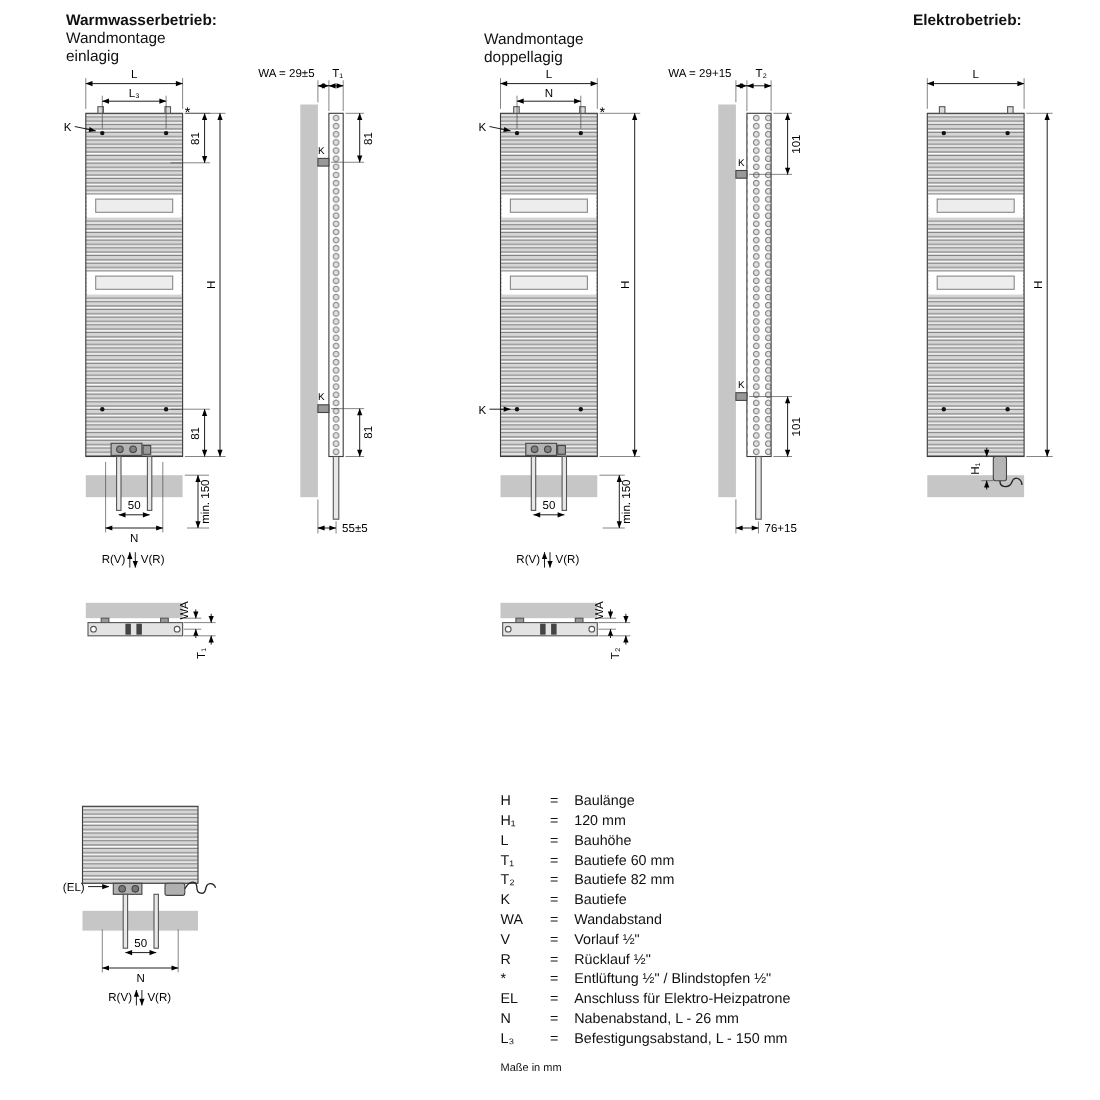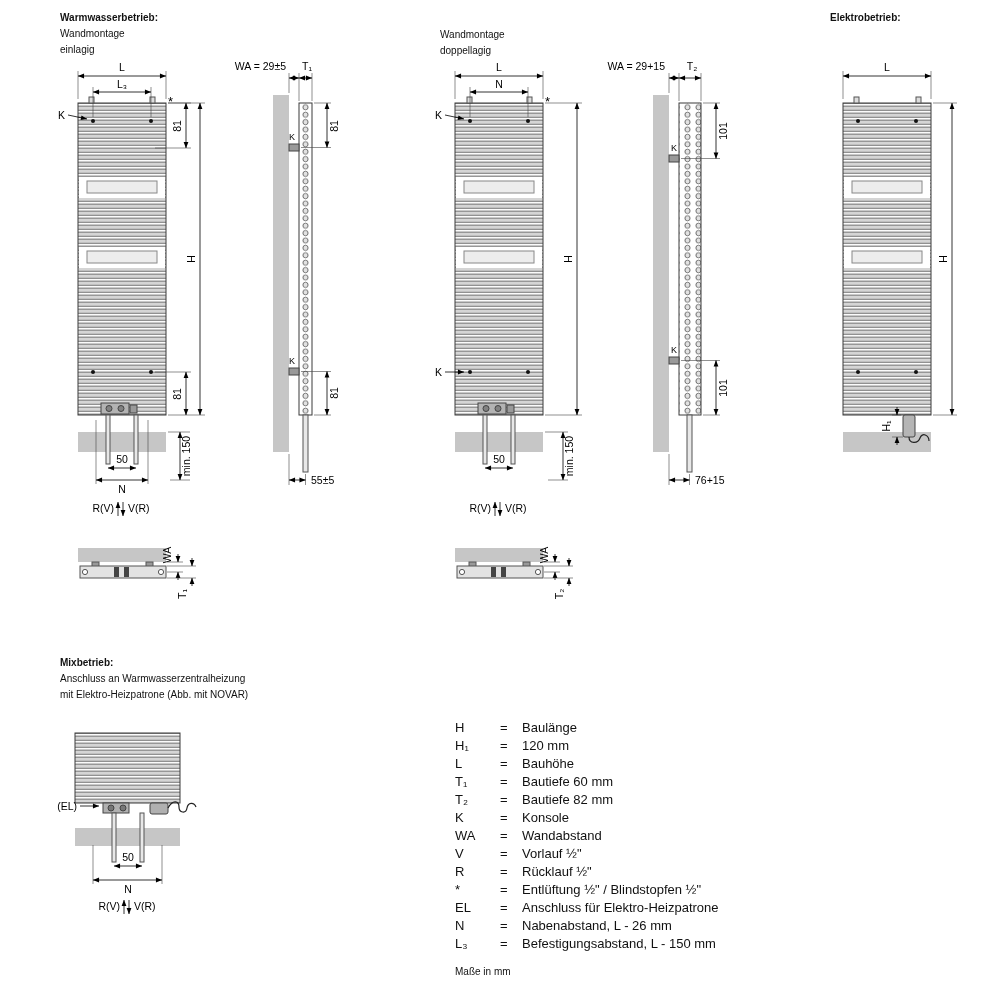--- a/index.html
+++ b/index.html
@@ -1,19 +1,19 @@
 <!DOCTYPE html>
 <html><head>
 <meta charset="utf-8">
 <style>
   *{box-sizing:border-box}
   html,body{margin:0;padding:0;background:#fff}
   #stage{position:relative;width:1000px;height:1000px;background:#fff;
          font-family:"Liberation Sans",sans-serif;color:#111;overflow:hidden}
-  .hdr{position:absolute;font-size:10px;line-height:16px}
+  .hdr{position:absolute;font-size:14px;line-height:16px}
   .hdr .b{font-weight:bold}
   #draw{position:absolute;left:0;top:0}
   svg text{font-family:"Liberation Sans",sans-serif;font-size:10.5px;fill:#000}
   svg text.s9{font-size:9px}
   svg text.s12{font-size:13px}
   .ext{stroke:#444;stroke-width:0.6;fill:none}
   .dim{stroke:#000;stroke-width:0.8;fill:none}
   .body{stroke:#3a3a3a;stroke-width:1}
   .legend{position:absolute;left:455px;top:720px;font-size:13px}
   .lrow{display:grid;grid-template-columns:45px 22px auto;height:18px;align-items:baseline}
@@ -28,25 +28,20 @@
     <div class="b">Warmwasserbetrieb:</div>
     <div>Wandmontage</div>
     <div>einlagig</div>
   </div>
   <div class="hdr" style="left:440px;top:27px">
     <div>Wandmontage</div>
     <div>doppellagig</div>
   </div>
   <div class="hdr" style="left:830px;top:10px">
     <div class="b">Elektrobetrieb:</div>
-  </div>
-  <div class="hdr" style="left:60px;top:655px">
-    <div class="b">Mixbetrieb:</div>
-    <div>Anschluss an Warmwasserzentralheizung</div>
-    <div>mit Elektro-Heizpatrone (Abb. mit NOVAR)</div>
   </div>
 
   <svg id="draw" width="1000" height="1000" viewBox="0 0 1000 1000">
     <defs>
       <marker id="ar" viewBox="0 0 10 10" refX="9.5" refY="5" markerWidth="7" markerHeight="7" markerUnits="userSpaceOnUse" orient="auto-start-reverse">
         <path d="M0.8,1.6 L9.8,5 L0.8,8.4 z" fill="#000"></path>
       </marker>
       <pattern id="tubes" width="8" height="7" patternUnits="userSpaceOnUse">
         <rect width="8" height="7" fill="#fbfbfb"></rect>
         <rect y="0.7" width="8" height="5" fill="#d5d5d5"></rect>
@@ -434,21 +429,21 @@
         <span>Bautiefe 60 mm</span>
       </div>
     <div class="lrow">
         <span>T₂</span>
         <span>=</span>
         <span>Bautiefe 82 mm</span>
       </div>
     <div class="lrow">
         <span>K</span>
         <span>=</span>
-        <span>Konsole</span>
+        <span>Bautiefe</span>
       </div>
     <div class="lrow">
         <span>WA</span>
         <span>=</span>
         <span>Wandabstand</span>
       </div>
     <div class="lrow">
         <span>V</span>
         <span>=</span>
         <span>Vorlauf ½"</span>

